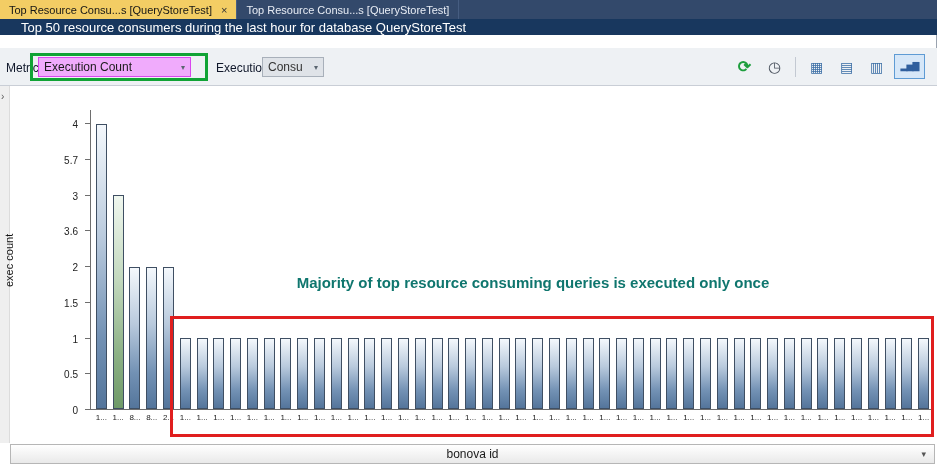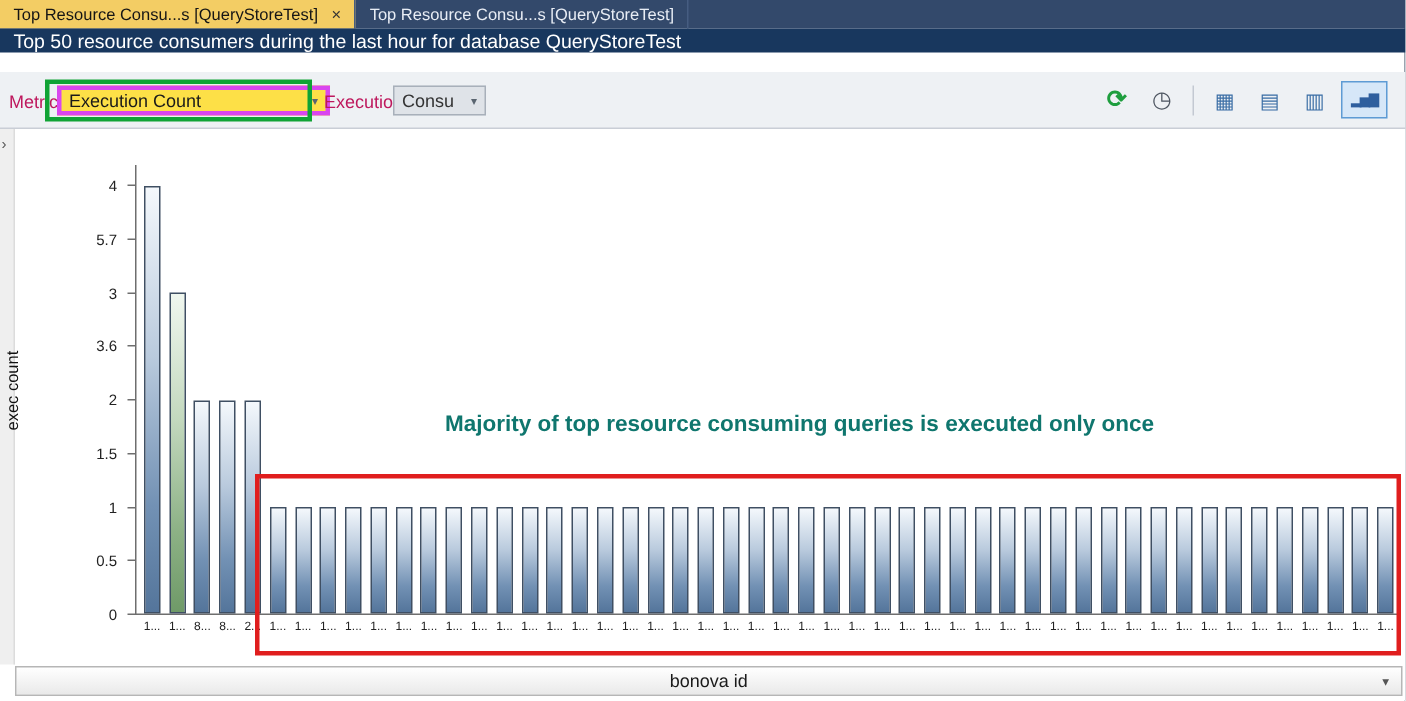--- a/index.html
+++ b/index.html
@@ -14,32 +14,32 @@
   .tabbar { position:absolute; left:0; top:0; width:100%; height:19px;
     background:#33496b; display:flex; align-items:stretch; }
   .tab { display:flex; align-items:center; padding:0 9px; font-size:11px;
     color:#e8edf5; border-right:1px solid #465d81; cursor:default; white-space:nowrap; }
   .tab.active { background:#f3cd64; color:#151515; }
   .tab-close { margin-left:9px; font-size:11px; color:#333; cursor:pointer; }
 
   
   .titlebar { position:absolute; left:0; top:19px; width:100%; height:16px;
     background:#18375e; color:#ffffff; font-size:13px;
-    display:flex; align-items:center; padding-left:9px; }
+    display:flex; align-items:center; padding-left:21px; }
 
   
   .toolbar { position:absolute; left:0; top:48px; width:100%; height:38px;
     background:#eef1f4; border-bottom:1px solid #c9ced6; }
-  .tb-label { position:absolute; top:13px; font-size:12px; color:#be185d; }
+  .tb-label { position:absolute; top:13px; font-size:12px; color:#0f172a; }
   .green-box { position:absolute; left:30px; top:5px; width:178px; height:28px;
     border:3px solid #10a335; pointer-events:none; z-index:3; }
   .combo { position:absolute; display:flex; align-items:center; justify-content:space-between;
     font-size:12px; padding:0 5px; cursor:pointer; }
-  .metric-combo { left:38px; top:9px; width:182px; height:20px;
-    background:#fde047; border:3px solid #d946ef; }
+  .metric-combo { left:38px; top:9px; width:153px; height:20px;
+    background:#f0abfc; border:1px solid #d946ef; }
   .stat-combo { left:262px; top:9px; width:62px; height:20px;
     background:#dfe3e8; border:1px solid #a8b0ba; color:#333; }
   .chev { font-size:8px; color:#5a6570; margin-left:6px; }
   .tb-icons { position:absolute; right:12px; top:6px; display:flex; gap:5px; align-items:center; }
   .icon-btn { width:25px; height:25px; display:flex; align-items:center; justify-content:center;
     background:transparent; border:1px solid transparent; cursor:pointer; }
   .icon-btn.active { background:#d6e7f8; border:1px solid #5e9bd4; width:31px; }
   .tb-sep { width:1px; height:20px; background:#c3c9d2; margin:0 3px; }
   .g { font-size:14px; line-height:1; }
   .g.green { color:#1e9e3e; font-weight:bold; font-size:16px; }

